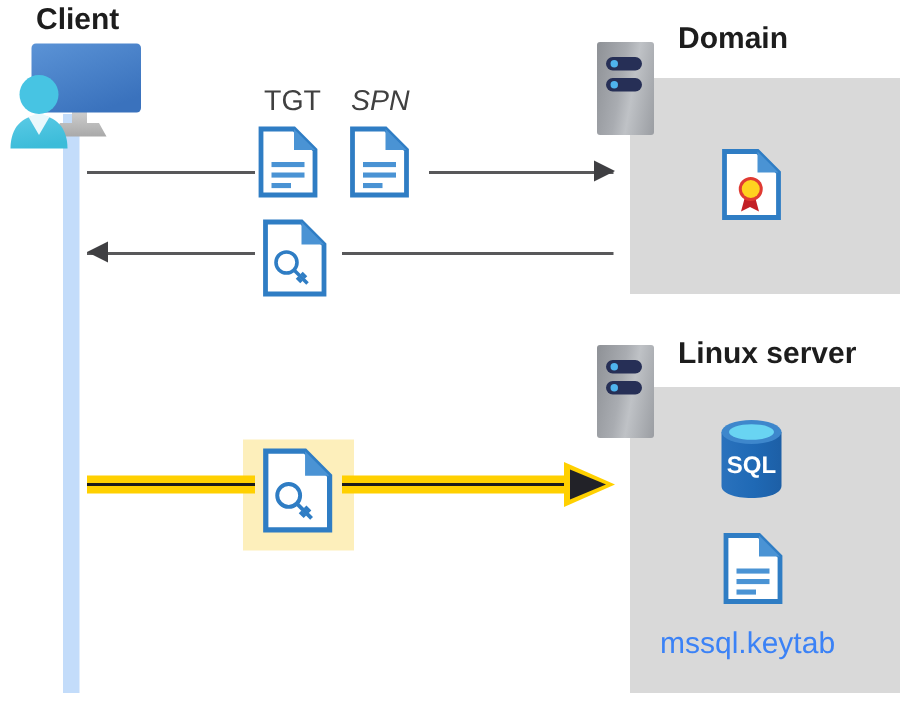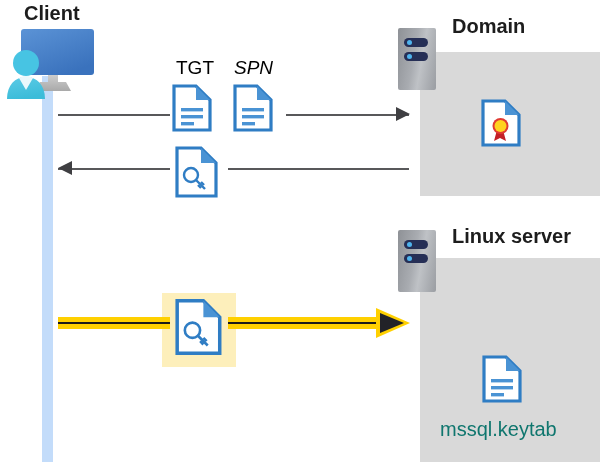--- a/index.html
+++ b/index.html
@@ -28,24 +28,24 @@
   .server-icon i{position:absolute;left:6px;width:24px;height:9px;border-radius:5px;
      background:#262f56;display:block;}
   .server-icon i::after{content:"";position:absolute;left:3px;top:2px;width:5px;height:5px;
      border-radius:50%;background:#4fb4ee;}
   .server-icon i.b1{top:10px;}
   .server-icon i.b2{top:24px;}
   #server-dc{left:398px;top:28px;}
   #server-linux{left:398px;top:230px;}
 
   
-  .doclabel{position:absolute;font-size:19px;color:#000000;}
+  .doclabel{position:absolute;font-size:19px;color:#404040;}
   #label-tgt{left:176px;top:57px;}
   #label-spn{left:234px;top:57px;font-style:italic;}
-  #label-keytab{left:440px;top:418px;font-size:20px;color:#0f766e;}
+  #label-keytab{left:440px;top:418px;font-size:20px;color:#3b82f6;}
 
   
   .ln{position:absolute;background:#58585a;height:1.6px;}
   #ln1a{left:58px;top:114px;width:112px;}
   #ln1b{left:286px;top:114px;width:123px;}
   #ln2a{left:58px;top:168px;width:112px;}
   #ln2b{left:228px;top:168px;width:181px;}
   .ahead{position:absolute;width:0;height:0;}
   #ah1{left:396px;top:107px;border-top:7.5px solid transparent;
        border-bottom:7.5px solid transparent;border-left:14px solid #3f3f42;}
@@ -137,20 +137,35 @@
       <circle cx="19.5" cy="27" r="6" fill="#ffd21f"></circle>
     </svg>
   </div>
 
   <div class="server-icon" id="server-linux">
     <i class="b1"></i>
       <i class="b2"></i>
   </div>
   <div class="title" id="title-linux">Linux server</div>
 
+  <div class="icon" id="icon-sql">
+    <svg width="46" height="54" viewBox="0 0 46 54">
+      <defs>
+        <linearGradient id="gSql" x1="0" y1="0" x2="1" y2="0">
+          <stop offset="0" stop-color="#2a72bd"></stop>
+            <stop offset="0.55" stop-color="#1f69b5"></stop>
+          <stop offset="1" stop-color="#1d5fa6"></stop>
+        </linearGradient>
+      </defs>
+      <path d="M3 9 h40 v36 c0 5 -9 8 -20 8 c-11 0 -20 -3 -20 -8 z" fill="url(#gSql)"></path>
+      <ellipse cx="23" cy="9" rx="20" ry="8" fill="#3e87cc"></ellipse>
+      <ellipse cx="23" cy="9" rx="15" ry="5.2" fill="#69d4f2"></ellipse>
+      <text x="23" y="36" font-family="Liberation Sans, sans-serif" font-size="16" font-weight="bold" fill="#ffffff" text-anchor="middle">SQL</text>
+    </svg>
+  </div>
 
   <div class="icon" id="icon-keytab">
     <svg width="40" height="48" viewBox="0 0 40 48">
       <path d="M2 2 h22 l14 14 v30 H2 z" fill="#ffffff" stroke="#2f7dc4" stroke-width="3.2"></path>
       <path d="M24 2 l14 14 h-14 z" fill="#4a93d4"></path>
       <rect x="9" y="24" width="22" height="3.4" fill="#4a93d4"></rect>
       <rect x="9" y="31" width="22" height="3.4" fill="#4a93d4"></rect>
       <rect x="9" y="38" width="13" height="3.4" fill="#4a93d4"></rect>
     </svg>
   </div>

